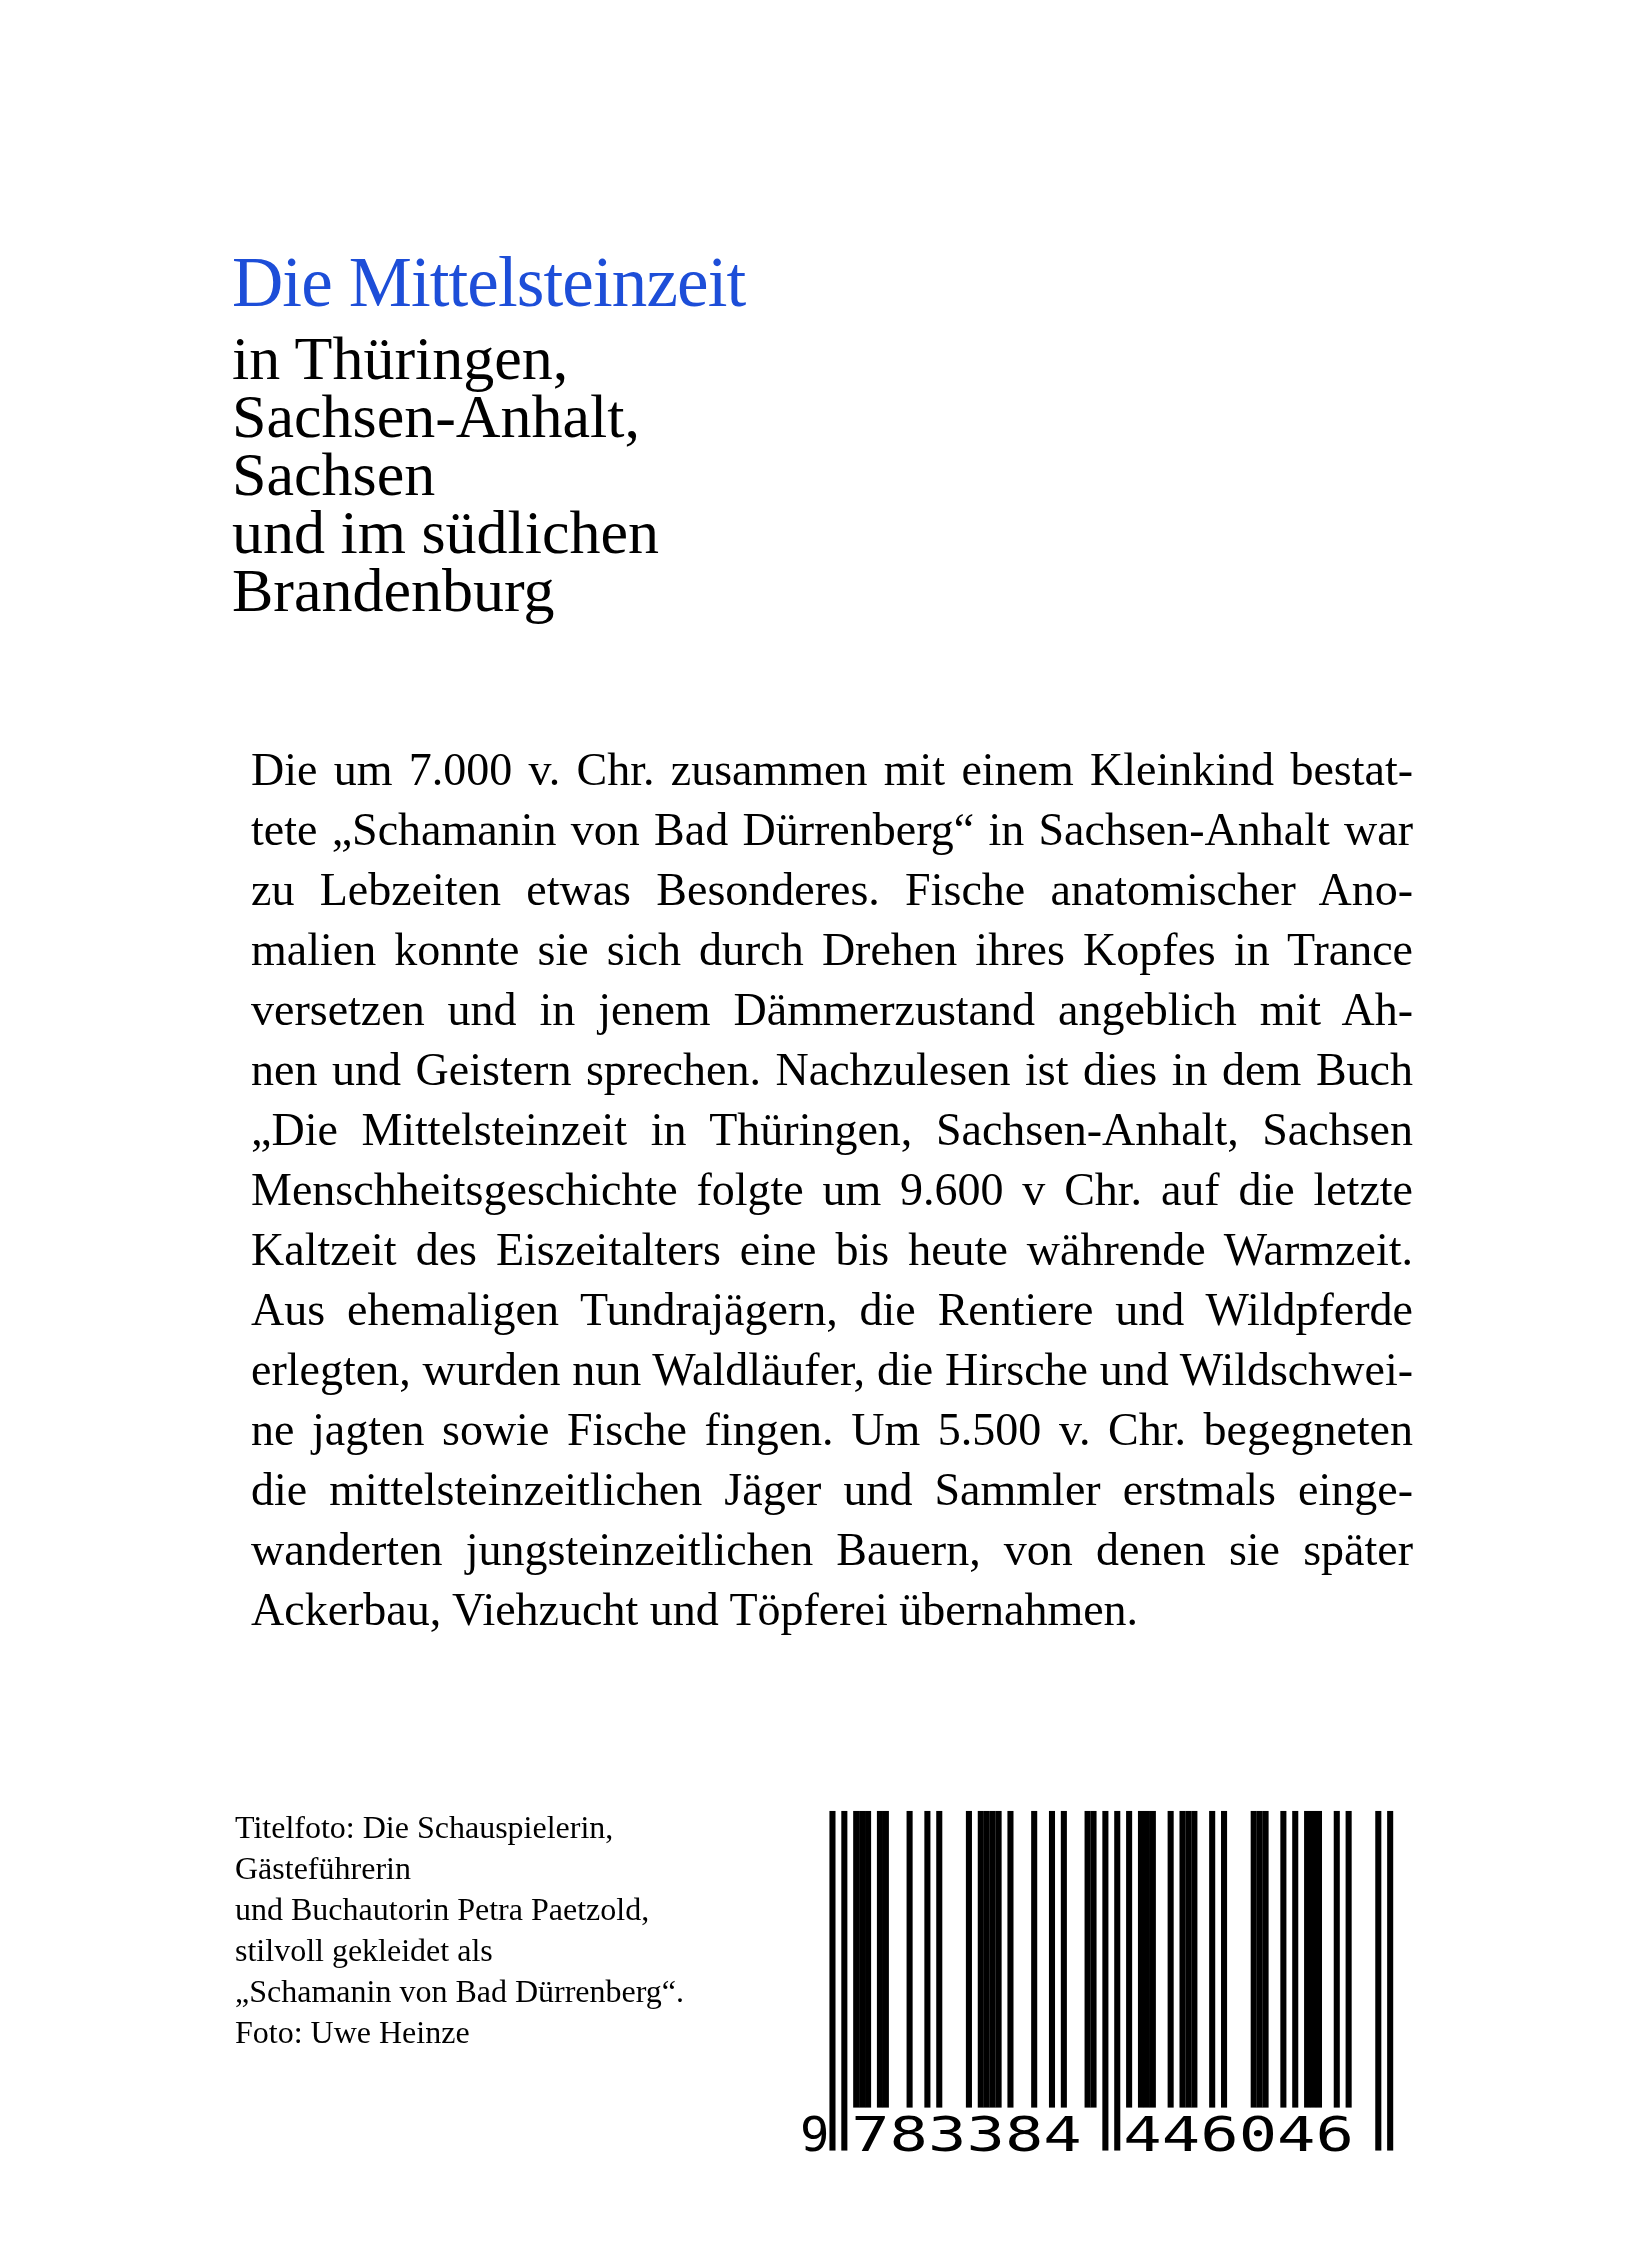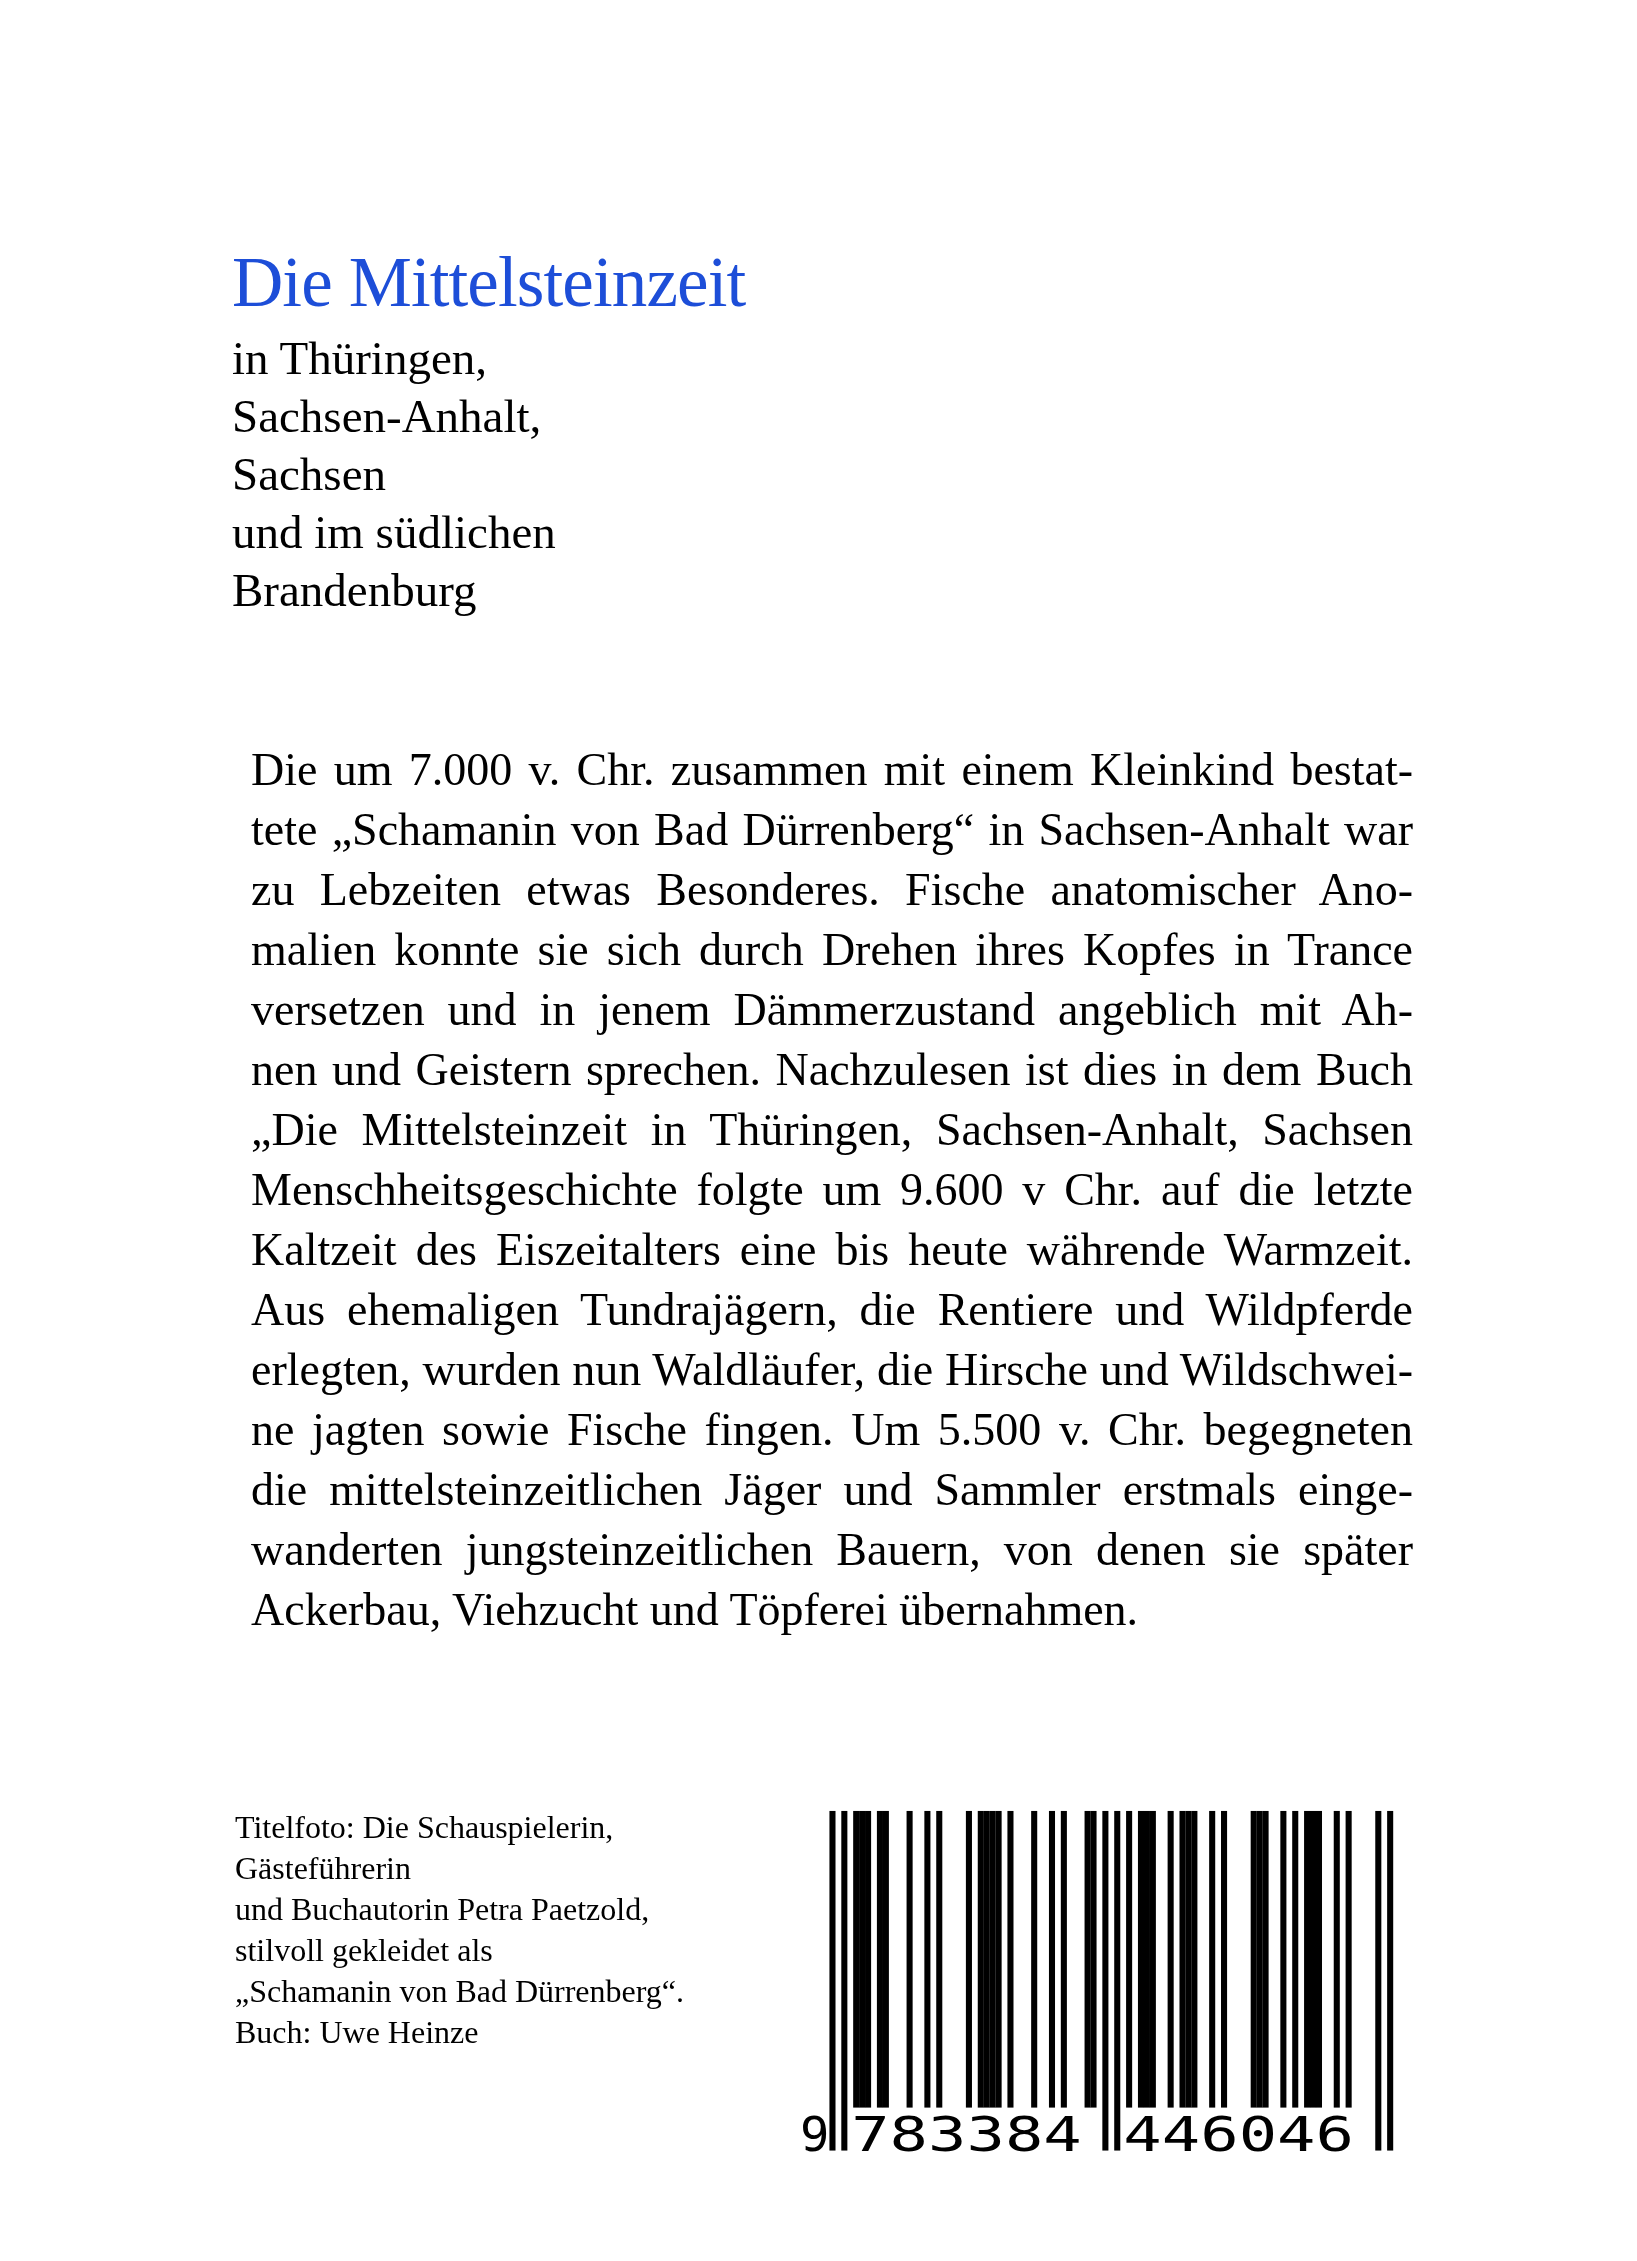--- a/index.html
+++ b/index.html
@@ -9,21 +9,21 @@
   .title {
     position: absolute; left: 232px; top: 239px;
     font-family: "Liberation Serif", "DejaVu Serif", serif;
     font-size: 71px; line-height: 86px; color: #1d4ed8;
     margin: 0; font-weight: normal; white-space: nowrap;
     letter-spacing: -0.9px;
   }
   .subtitle {
     position: absolute; left: 232px; top: 329px;
     font-family: "Liberation Serif", "DejaVu Serif", serif;
-    font-size: 47px; line-height: 58px; color: #000;
+    font-size: 62px; line-height: 58px; color: #000;
     margin: 0;
   }
   .subtitle div { white-space: nowrap; }
 
   .body-text {
     position: absolute; left: 251px; top: 740px; width: 1162px;
     font-family: "Liberation Serif", "DejaVu Serif", serif;
     font-size: 46px; line-height: 60px; color: #000;
     margin: 0;
   }
@@ -78,21 +78,21 @@
     <span class="line">wanderten jungsteinzeitlichen Bauern, von denen sie später</span>
     <span class="line last">Ackerbau, Viehzucht und Töpferei übernahmen.</span>
   </div>
 
   <div class="caption">
     <div>Titelfoto: Die Schauspielerin,</div>
     <div>Gästeführerin</div>
     <div>und Buchautorin Petra Paetzold,</div>
     <div>stilvoll gekleidet als</div>
     <div>„Schamanin von Bad Dürrenberg“.</div>
-    <div>Buch: Uwe Heinze</div>
+    <div>Foto: Uwe Heinze</div>
   </div>
 
   <div class="barcode">
     <svg id="barcode-svg" width="615" height="353" viewBox="0 0 1360 780" xmlns="http://www.w3.org/2000/svg">
       <g id="barcode-bars">
           <rect x="85.00" y="4" width="13.42" height="751" fill="#000"></rect>
           <rect x="111.24" y="4" width="13.42" height="751" fill="#000"></rect>
           <rect x="137.48" y="4" width="13.42" height="656" fill="#000"></rect>
           <rect x="150.60" y="4" width="13.42" height="656" fill="#000"></rect>
           <rect x="163.72" y="4" width="13.42" height="656" fill="#000"></rect>

